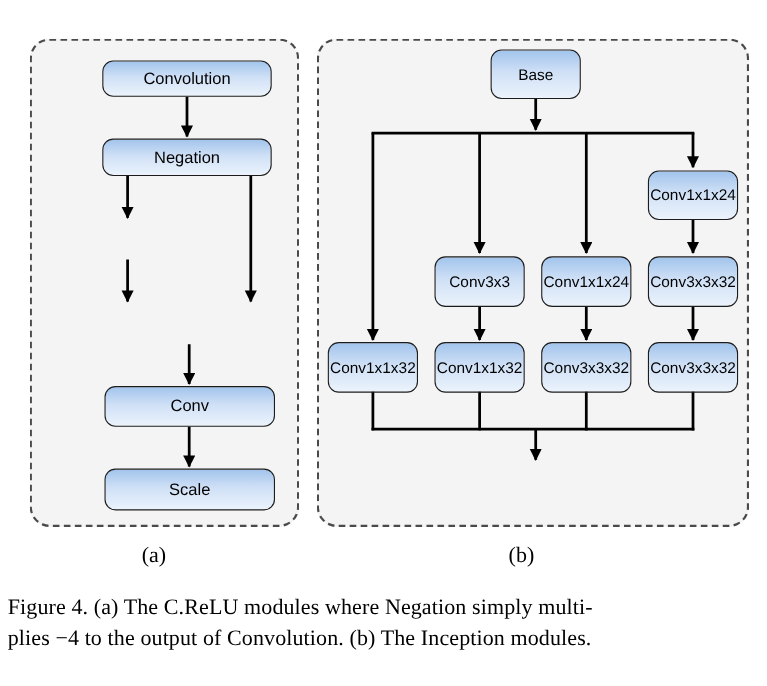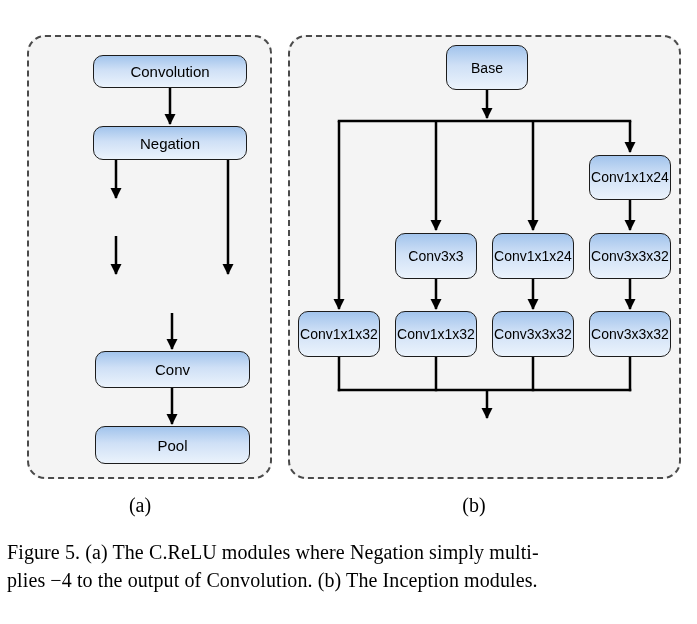--- a/index.html
+++ b/index.html
@@ -43,21 +43,21 @@
       <line x1="141" y1="51" x2="141" y2="87" marker-end="url(#arrA)"></line>
       <line x1="87" y1="123" x2="87" y2="161" marker-end="url(#arrA)"></line>
       <line x1="199" y1="123" x2="199" y2="237" marker-end="url(#arrA)"></line>
       <line x1="87" y1="199" x2="87" y2="237" marker-end="url(#arrA)"></line>
       <line x1="143" y1="276" x2="143" y2="312" marker-end="url(#arrA)"></line>
       <line x1="143" y1="351" x2="143" y2="387" marker-end="url(#arrA)"></line>
     </svg>
     <div class="node a-node" style="left:64px;top:18px;width:154px;height:33px">Convolution</div>
     <div class="node a-node" style="left:64px;top:89px;width:154px;height:34px">Negation</div>
     <div class="node a-node" style="left:66px;top:314px;width:155px;height:37px">Conv</div>
-    <div class="node a-node" style="left:66px;top:389px;width:155px;height:38px">Pool</div>
+    <div class="node a-node" style="left:66px;top:389px;width:155px;height:38px">Scale</div>
   </div>
   <div class="panel-label" style="left:90px;top:494px;width:100px">(a)</div>
 
   <div class="panel" style="left:288px;top:35px;width:393px;height:444px">
     <svg class="connectors" width="389" height="440" viewBox="0 0 389 440">
       <defs>
         <marker id="arrB" markerUnits="userSpaceOnUse" markerWidth="12" markerHeight="12" refX="10" refY="5.5" orient="auto">
           <path d="M0,0 L11,5.5 L0,11 Z" fill="var(--connector)"></path>
         </marker>
       </defs>
@@ -116,17 +116,17 @@
     </div>
     <div class="node b-node two" style="left:299px;top:274px;width:82px;height:46px">
       <span>Conv</span>
       <span>3x3x32</span>
     </div>
 
   </div>
   <div class="panel-label" style="left:424px;top:494px;width:100px">(b)</div>
 
   <div class="caption">
-    <div>Figure 5. (a) The C.ReLU modules where Negation simply multi-</div>
+    <div>Figure 4. (a) The C.ReLU modules where Negation simply multi-</div>
     <div>plies −4 to the output of Convolution. (b) The Inception modules.</div>
   </div>
 
 </div>
 
 </body></html>

